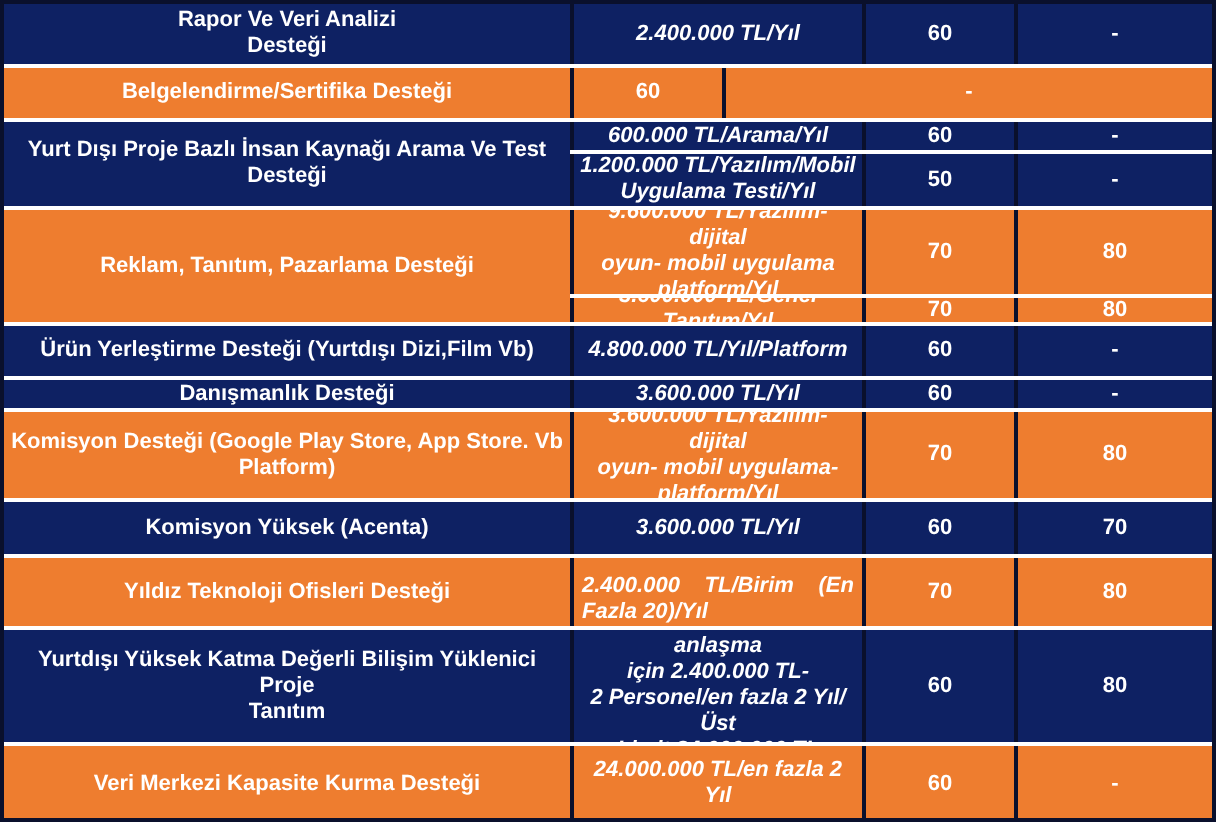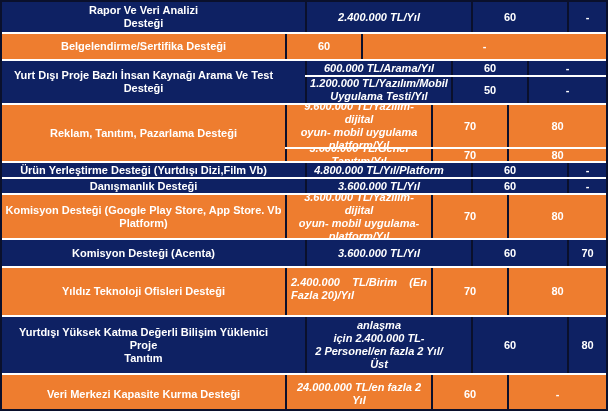--- a/index.html
+++ b/index.html
@@ -18,21 +18,21 @@
   .table{
     width:608px;height:411px;
     border:2px solid var(--grid-dark);
     display:flex;flex-direction:column;
     overflow:hidden;
   }
   .row{
     display:flex;flex:none;width:100%;
   }
   .row + .row{border-top:2px solid var(--grid-light);}
-  .navy{background:var(--navy);gap:20px;}
+  .navy{background:var(--navy);}
   .orange{background:var(--orange);}
   .cell{
     display:flex;align-items:center;justify-content:center;
     text-align:center;
     color:var(--text);
     font-size:11px;font-weight:bold;line-height:13px;
     white-space:pre-line;
     overflow:hidden;
     padding:0 2px;
   }
@@ -100,21 +100,21 @@
         <div class="cell c4">80</div>
       </div>
       <div class="subrow" style="height:14px">
         <div class="cell c2">3.600.000 TL/Genel Tanıtım/Yıl</div>
         <div class="cell c3">70</div>
         <div class="cell c4">80</div>
       </div>
     </div>
   </div>
 
-  <div class="row navy" style="height:16px">
+  <div class="row navy" style="height:27px">
     <div class="cell c1">Ürün Yerleştirme Desteği (Yurtdışı Dizi,Film Vb)</div>
     <div class="cell c2">4.800.000 TL/Yıl/Platform</div>
     <div class="cell c3">60</div>
     <div class="cell c4">-</div>
   </div>
 
   <div class="row navy" style="height:16px">
     <div class="cell c1">Danışmanlık Desteği</div>
     <div class="cell c2">3.600.000 TL/Yıl</div>
     <div class="cell c3">60</div>
@@ -125,27 +125,27 @@
     <div class="cell c1">Komisyon Desteği (Google Play Store, App Store. Vb
 Platform)</div>
     <div class="cell c2">3.600.000 TL/Yazılım- dijital
 oyun- mobil uygulama-
 platform/Yıl</div>
     <div class="cell c3">70</div>
     <div class="cell c4">80</div>
   </div>
 
   <div class="row navy" style="height:28px">
-    <div class="cell c1">Komisyon Desteği (Acenta)</div>
+    <div class="cell c1">Komisyon Yüksek (Acenta)</div>
     <div class="cell c2">3.600.000 TL/Yıl</div>
     <div class="cell c3">60</div>
     <div class="cell c4">70</div>
   </div>
 
-  <div class="row orange" style="height:49px">
+  <div class="row orange" style="height:36px">
     <div class="cell c1">Yıldız Teknoloji Ofisleri Desteği</div>
     <div class="cell c2 justify">2.400.000 TL/Birim (En Fazla 20)/Yıl</div>
     <div class="cell c3">70</div>
     <div class="cell c4">80</div>
   </div>
 
   <div class="row navy" style="height:58px">
     <div class="cell c1">Yurtdışı Yüksek Katma Değerli Bilişim Yüklenici Proje
 Tanıtım</div>
     <div class="cell c2">Her 12.000.000 TL’lik anlaşma

